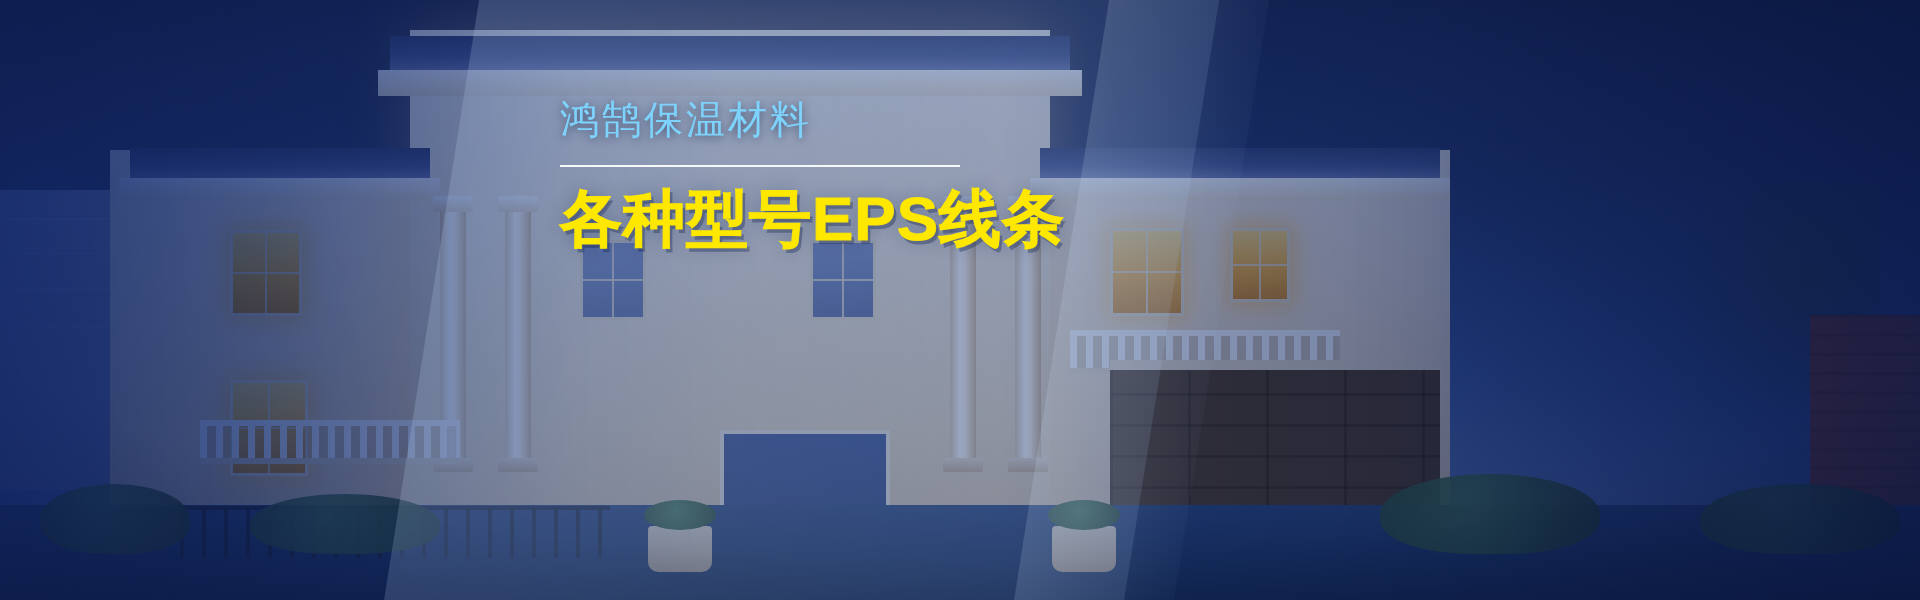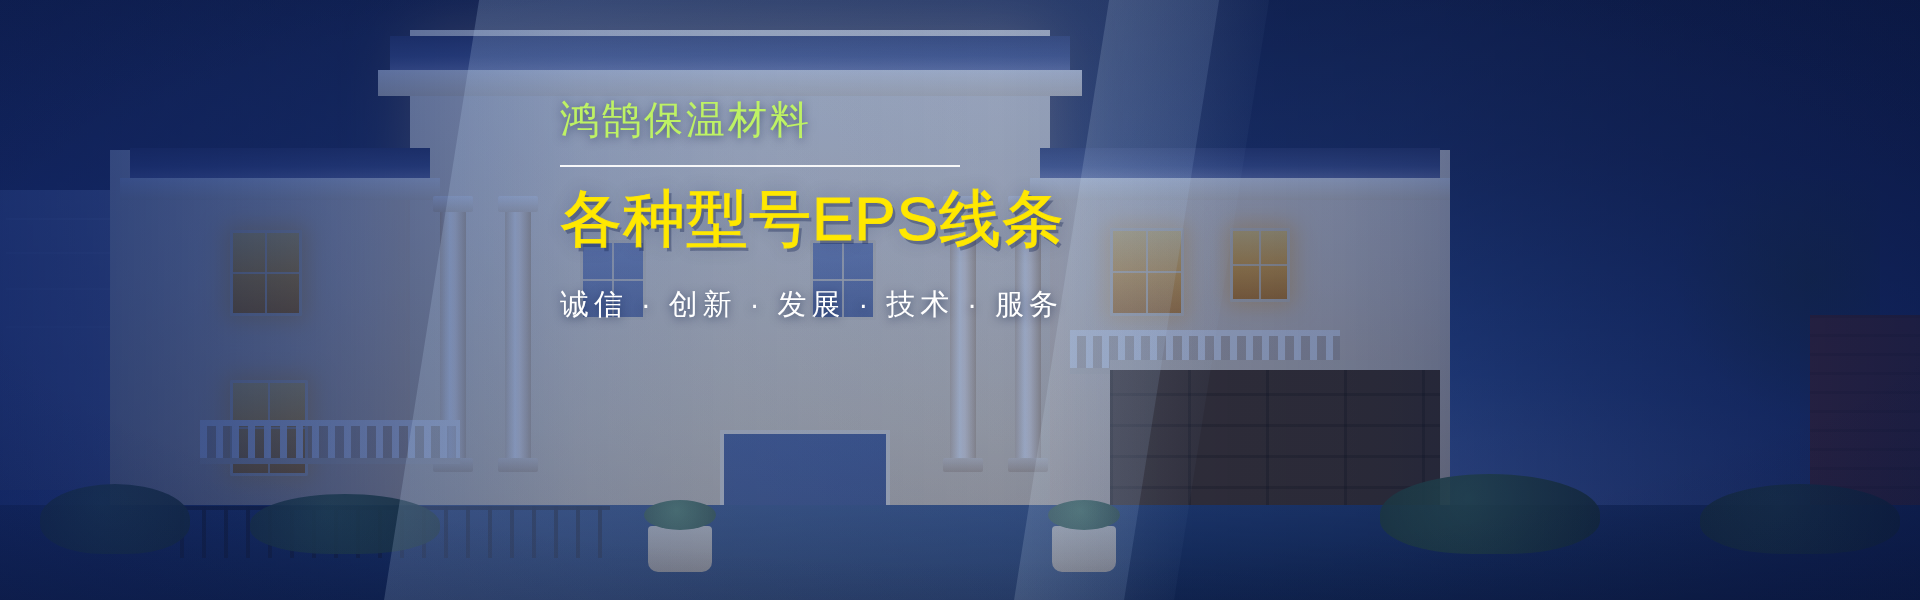--- a/index.html
+++ b/index.html
@@ -194,37 +194,37 @@
     background:linear-gradient(90deg, rgba(210,230,250,.16), rgba(150,185,230,.04));
     transform:skewX(-9deg);
   }
 
   
   .content{
     position:absolute;left:560px;top:96px;width:760px;
     z-index:10;
   }
   .brand{
-    color:#bef264;
+    color:#7dd3fc;
     font-size:39px;
     line-height:1.25;
     font-weight:400;
     letter-spacing:3px;
     text-shadow:0 2px 10px rgba(0,20,60,.55);
     white-space:nowrap;
   }
   .divider{
     width:400px;height:2px;margin:20px 0 16px 0;
     background:rgba(255,255,255,.92);
   }
   .headline{
     color:#ffe800;
     font-size:62px;
     line-height:1.16;
-    font-weight:normal;
+    font-weight:bold;
     letter-spacing:1px;
     white-space:nowrap;
     text-shadow:3px 4px 0 rgba(20,35,80,.35), 0 0 18px rgba(0,25,70,.30);
     -webkit-text-stroke:1px rgba(255,232,0,.9);
   }
   .headline.l2{margin-top:4px;}
   .tagline{
     margin-top:30px;
     color:#ffffff;
     font-size:29px;
@@ -311,16 +311,15 @@
   <div class="vignette"></div>
 
   <div class="content">
     <div class="brand">鸿鹄保温材料</div>
 
     <div class="divider"></div>
 
     <div class="headline l1">各种型号EPS线条</div>
 
 
-    <div class="tagline">诚信 · 创新 · 发展 · 技术 · 服务</div>
   </div>
 
 </div>
 
 </body></html>

